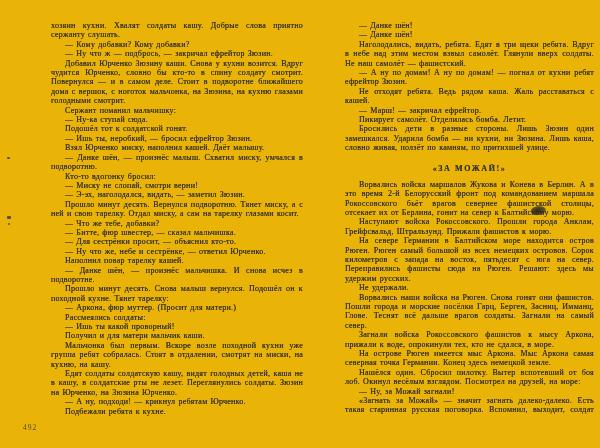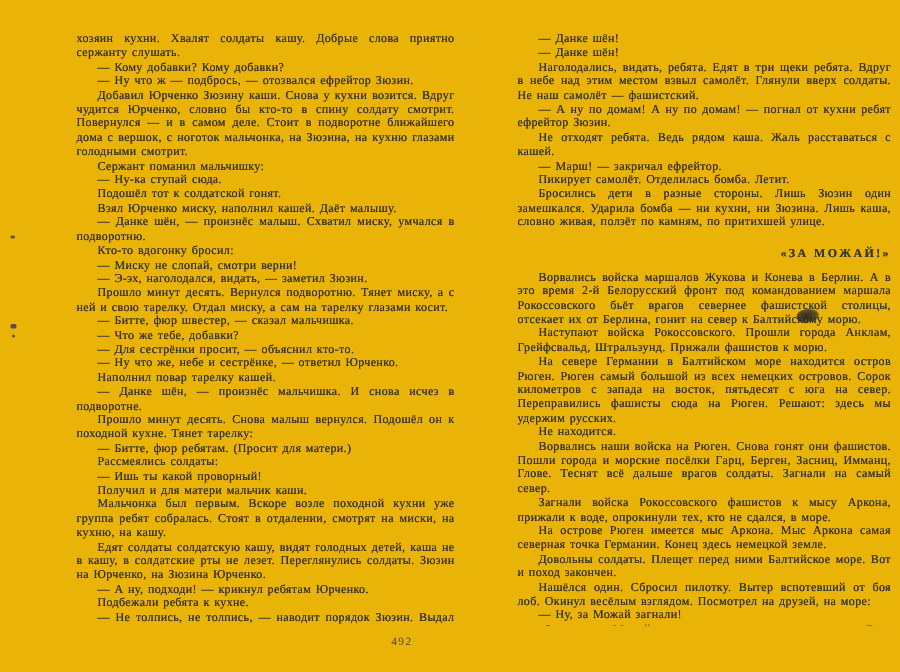--- a/index.html
+++ b/index.html
@@ -38,31 +38,31 @@
     text-indent: 14px;
     letter-spacing: 0.25px;
     word-spacing: 0.8px;
     text-shadow: 0 0 0.35px rgba(45,42,38,0.85);
   }
   p.para.cont { text-indent: 0; }
   .story-title {
     margin: 11px 0 7px 0;
     font-size: 8px;
     font-weight: bold;
-    text-align: right;
+    text-align: center;
     letter-spacing: 1.6px;
     color: #3a3733;
     text-shadow: 0 0 0.35px rgba(45,42,38,0.8);
   }
   .page-number {
     position: absolute;
     top: 402px;
     left: 0;
     width: 100%;
-    text-align: right;
+    text-align: left;
     font-size: 7.5px;
     letter-spacing: 1px;
     color: #4a4742;
   }
   .page-left .page-number  { transform: translateX(-28px); }
   .page-right .page-number { transform: translateX(-8px); margin-top: 28px; }
   .ink-smudge {
     position: absolute;
     left: 524px;
     top: 199px;
@@ -83,39 +83,40 @@
 </style>
 </head>
 <body>
 
 <div class="scan-frame">
 
   <section class="page page-left">
     <div class="text-block">
         <p class="para cont">хозяин кухни. Хвалят солдаты кашу. Добрые слова приятно сержанту слушать.</p>
         <p class="para">— Кому добавки? Кому добавки?</p>
-        <p class="para">— Ну что ж — подбрось, — отозвался ефрейтор Зюзин.</p>
+        <p class="para">— Ну что ж — подбрось, — закричал ефрейтор Зюзин.</p>
         <p class="para">Добавил Юрченко Зюзину каши. Снова у кухни возится. Вдруг чудится Юрченко, словно бы кто-то в спину солдату смотрит. Повернулся — и в самом деле. Стоит в подворотне ближайшего дома с вершок, с ноготок мальчонка, на Зюзина, на кухню глазами голодными смотрит.</p>
         <p class="para">Сержант поманил мальчишку:</p>
         <p class="para">— Ну-ка ступай сюда.</p>
         <p class="para">Подошёл тот к солдатской гонят.</p>
+        <p class="para">— Ишь ты, неробкий, — бросил ефрейтор Зюзин.</p>
         <p class="para">Взял Юрченко миску, наполнил кашей. Даёт малышу.</p>
         <p class="para">— Данке шён, — произнёс малыш. Схватил миску, умчался в подворотню.</p>
         <p class="para">Кто-то вдогонку бросил:</p>
         <p class="para">— Миску не слопай, смотри верни!</p>
         <p class="para">— Э-эх, наголодался, видать, — заметил Зюзин.</p>
         <p class="para">Прошло минут десять. Вернулся подворотню. Тянет миску, а с ней и свою тарелку. Отдал миску, а сам на тарелку глазами косит.</p>
+        <p class="para">— Что же тебе, добавки?</p>
         <p class="para">— Битте, фюр швестер, — сказал мальчишка.</p>
-        <p class="para">— Что же тебе, добавки?</p>
         <p class="para">— Для сестрёнки просит, — объяснил кто-то.</p>
         <p class="para">— Ну что же, небе и сестрёнке, — ответил Юрченко.</p>
         <p class="para">Наполнил повар тарелку кашей.</p>
         <p class="para">— Данке шён, — произнёс мальчишка. И снова исчез в подворотне.</p>
         <p class="para">Прошло минут десять. Снова малыш вернулся. Подошёл он к походной кухне. Тянет тарелку:</p>
-        <p class="para">— Битте, фюр ребятам. (Просит для матери.)</p>
+        <p class="para">— Аркона, фюр муттер. (Просит для матери.)</p>
         <p class="para">Рассмеялись солдаты:</p>
         <p class="para">— Ишь ты какой проворный!</p>
         <p class="para">Получил и для матери мальчик каши.</p>
         <p class="para">Мальчонка был первым. Вскоре возле походной кухни уже группа ребят собралась. Стоят в отдалении, смотрят на миски, на кухню, на кашу.</p>
         <p class="para">Едят солдаты солдатскую кашу, видят голодных детей, каша не в кашу, в солдатские рты не лезет. Переглянулись солдаты. Зюзин на Юрченко, на Зюзина Юрченко.</p>
         <p class="para">— А ну, подходи! — крикнул ребятам Юрченко.</p>
         <p class="para">Подбежали ребята к кухне.</p>
         <p class="para">— Не толпись, не толпись, — наводит порядок Зюзин. Выдал ребятам миски. Построил в затылок один другому.</p>
       </div>
     <div class="page-number">492</div>
@@ -131,25 +132,24 @@
           <p class="para">Не отходят ребята. Ведь рядом каша. Жаль расставаться с кашей.</p>
           <p class="para">— Марш! — закричал ефрейтор.</p>
           <p class="para">Пикирует самолёт. Отделилась бомба. Летит.</p>
           <p class="para">Бросились дети в разные стороны. Лишь Зюзин один замешкался. Ударила бомба — ни кухни, ни Зюзина. Лишь каша, словно живая, ползёт по камням, по притихшей улице.</p>
         </div>
       <h2 class="story-title">«ЗА МОЖАЙ!»</h2>
       <div>
           <p class="para">Ворвались войска маршалов Жукова и Конева в Берлин. А в это время 2-й Белорусский фронт под командованием маршала Рокоссовского бьёт врагов севернее фашистской столицы, отсекает их от Берлина, гонит на север к Балтийскому морю.</p>
           <p class="para">Наступают войска Рокоссовского. Прошли города Анклам, Грейфсвальд, Штральзунд. Прижали фашистов к морю.</p>
           <p class="para">На севере Германии в Балтийском море находится остров Рюген. Рюген самый большой из всех немецких островов. Сорок километров с запада на восток, пятьдесят с юга на север. Переправились фашисты сюда на Рюген. Решают: здесь мы удержим русских.</p>
-          <p class="para">Не находится.</p>
+          <p class="para">Не удержали.</p>
           <p class="para">Ворвались наши войска на Рюген. Снова гонят они фашистов. Пошли города и морские посёлки Гарц, Берген, Засниц, Имманц, Глове. Теснят всё дальше врагов солдаты. Загнали на самый север.</p>
           <p class="para">Загнали войска Рокоссовского фашистов к мысу Аркона, прижали к воде, опрокинули тех, кто не сдался, в море.</p>
           <p class="para">На острове Рюген имеется мыс Аркона. Мыс Аркона самая северная точка Германии. Конец здесь немецкой земле.</p>
-          <p class="para">Довольны солдаты. Плещет перед ними Балтийское море. Вот и поход закончен.</p>
           <p class="para">Нашёлся один. Сбросил пилотку. Вытер вспотевший от боя лоб. Окинул весёлым взглядом. Посмотрел на друзей, на море:</p>
           <p class="para">— Ну, за Можай загнали!</p>
           <p class="para">«Загнать за Можай» — значит загнать далеко-далеко. Есть такая старинная русская поговорка. Вспомнил, выходит, солдат поговорку.</p>
         </div>
     </div>
     <div class="page-number">493</div>
   </section>
 
   <div class="ink-smudge"></div>
   <div class="edge-speck speck-1"></div>

